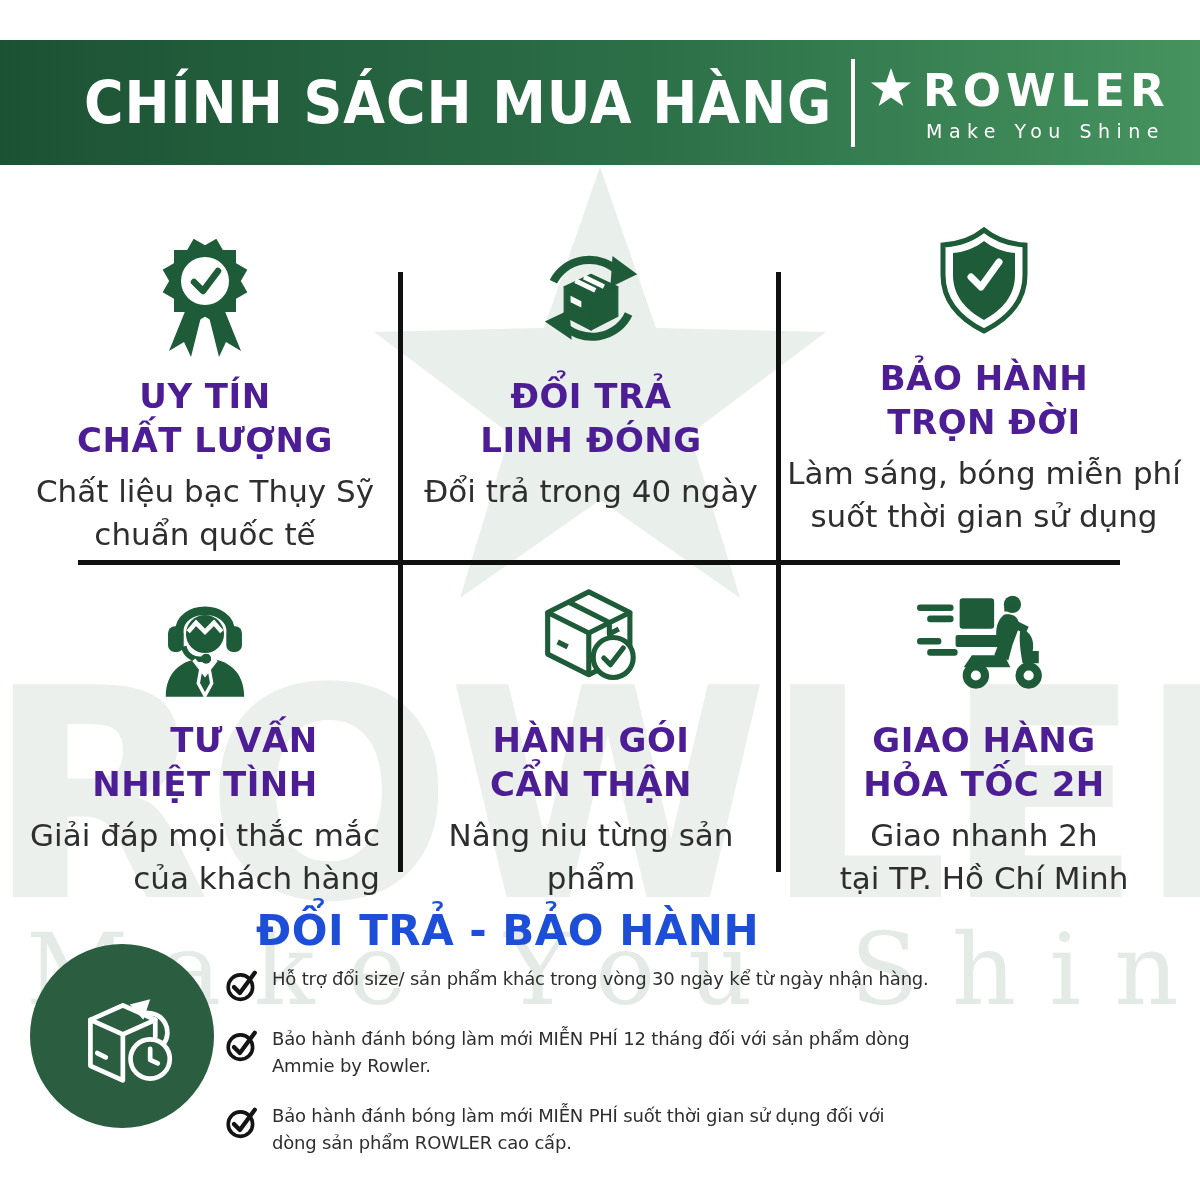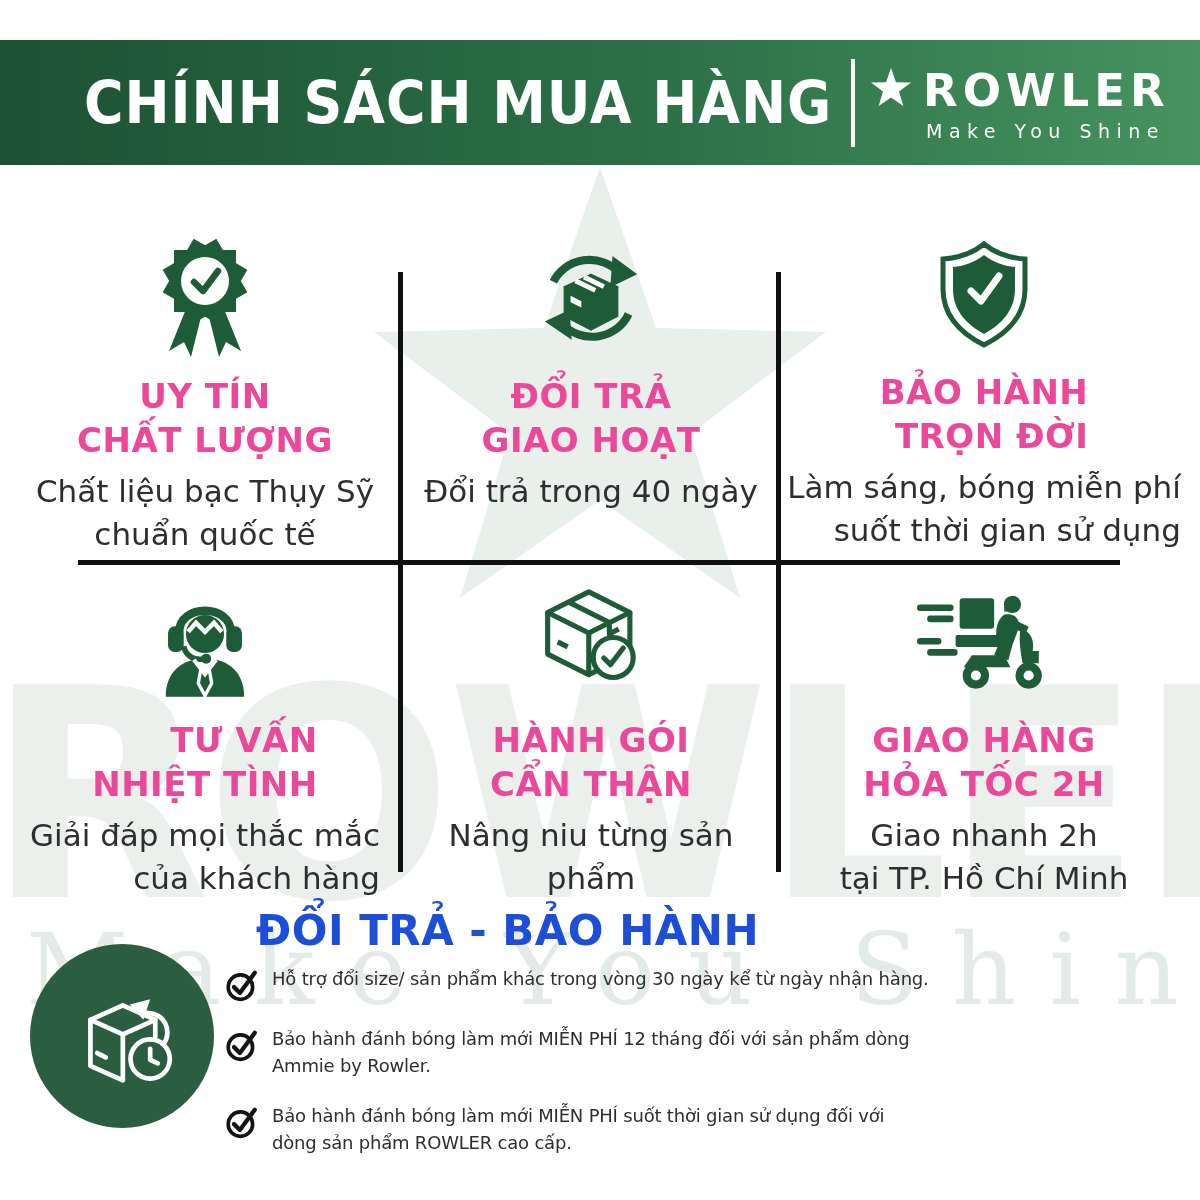--- a/index.html
+++ b/index.html
@@ -27,21 +27,21 @@
   .logo-tagline{color:#fff;font-size:19px;letter-spacing:6.5px;margin:8px 0 0 58px;line-height:1;}
 
   
   .vline{position:absolute;width:5px;height:600px;top:272px;background:#101010;z-index:2;}
   .hline{position:absolute;left:78px;top:560px;width:1042px;height:5px;background:#101010;z-index:2;}
 
   
   .cell{position:absolute;display:flex;flex-direction:column;align-items:center;
         text-align:center;z-index:2;}
   .icon-box{height:126px;display:flex;align-items:center;justify-content:center;}
-  .cell-title{margin-top:12px;font-size:34px;font-weight:bold;color:#ec4899;line-height:1.3;
+  .cell-title{margin-top:12px;font-size:34px;font-weight:bold;color:#4c1d95;line-height:1.3;
               letter-spacing:0.5px;white-space:pre-line;}
   .cell-desc{margin-top:8px;font-size:31px;color:#2E2E2E;line-height:1.36;white-space:pre-line;}
 
   
   .circle-badge{position:absolute;left:30px;top:944px;width:184px;height:184px;border-radius:50%;
                 background:#2B5E41;display:flex;align-items:center;justify-content:center;z-index:2;}
   .bottom-title{position:absolute;left:256px;top:906px;font-size:42px;font-weight:bold;
                 color:#1d4ed8;letter-spacing:0.5px;z-index:2;white-space:nowrap;}
   .bullets{position:absolute;left:226px;top:966px;width:930px;display:flex;flex-direction:column;
            gap:24px;z-index:2;}
@@ -115,25 +115,25 @@
         <g fill="#1E5B38" stroke="#1E5B38" stroke-width="1" stroke-linejoin="round">
           <polygon points="54,29 79,40.5 54,52 29,40.5"></polygon>
           <polygon points="29,40.5 54,52 54,81 29,68"></polygon>
           <polygon points="79,40.5 54,52 54,81 79,68"></polygon>
         </g>
         <path d="M39.5 35 L58 44 M47.5 31.5 L66 40.5" stroke="#fff" stroke-width="4.5"></path>
         <polygon points="35,49 45,54 45,60 35,55" fill="#fff"></polygon>
       </svg>
     </div>
     <div class="cell-title">ĐỔI TRẢ
-GIAO HOẠT</div>
+LINH ĐÓNG</div>
     <div class="cell-desc">Đổi trả trong 40 ngày</div>
   </div>
 
-  <div class="cell" style="left:786px;top:232px;width:396px;text-align:right;">
+  <div class="cell" style="left:786px;top:218px;width:396px;">
     <div class="icon-box">
       <svg width="100" height="118" viewBox="0 0 100 112">
         <path d="M50 5 C61 14 75 19 91 20 L91 50 C91 77 74 94 50 106 C26 94 9 77 9 50 L9 20 C25 19 39 14 50 5 Z" fill="none" stroke="#1E5B38" stroke-width="5"></path>
         <path d="M50 16 C59 23 69 27 81 28 L81 50 C81 71 68 85 50 95 C32 85 19 71 19 50 L19 28 C31 27 41 23 50 16 Z" fill="#1E5B38"></path>
         <path d="M37 52 L47 62 L65 37" stroke="#fff" stroke-width="7" fill="none" stroke-linecap="round" stroke-linejoin="round"></path>
       </svg>
     </div>
     <div class="cell-title">BẢO HÀNH
 TRỌN ĐỜI</div>
     <div class="cell-desc">Làm sáng, bóng miễn phí

